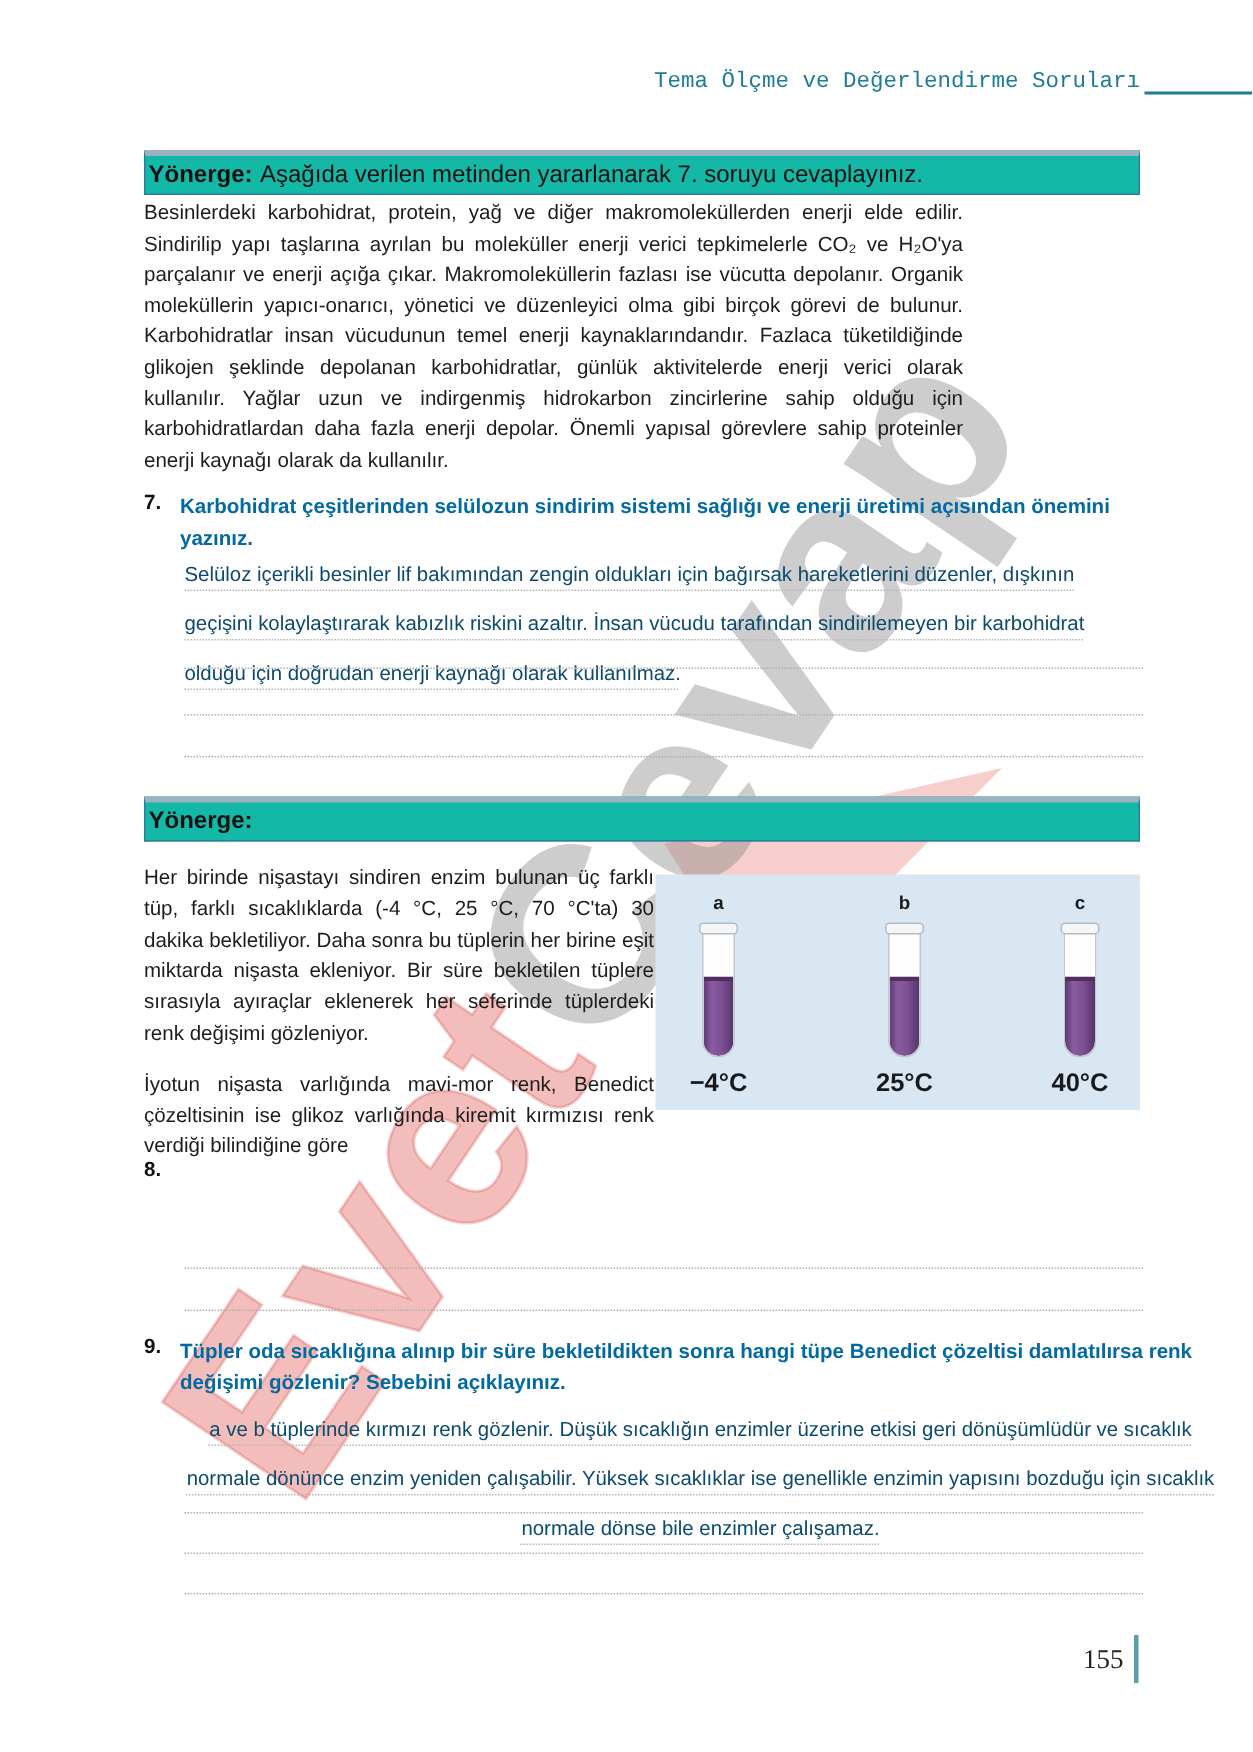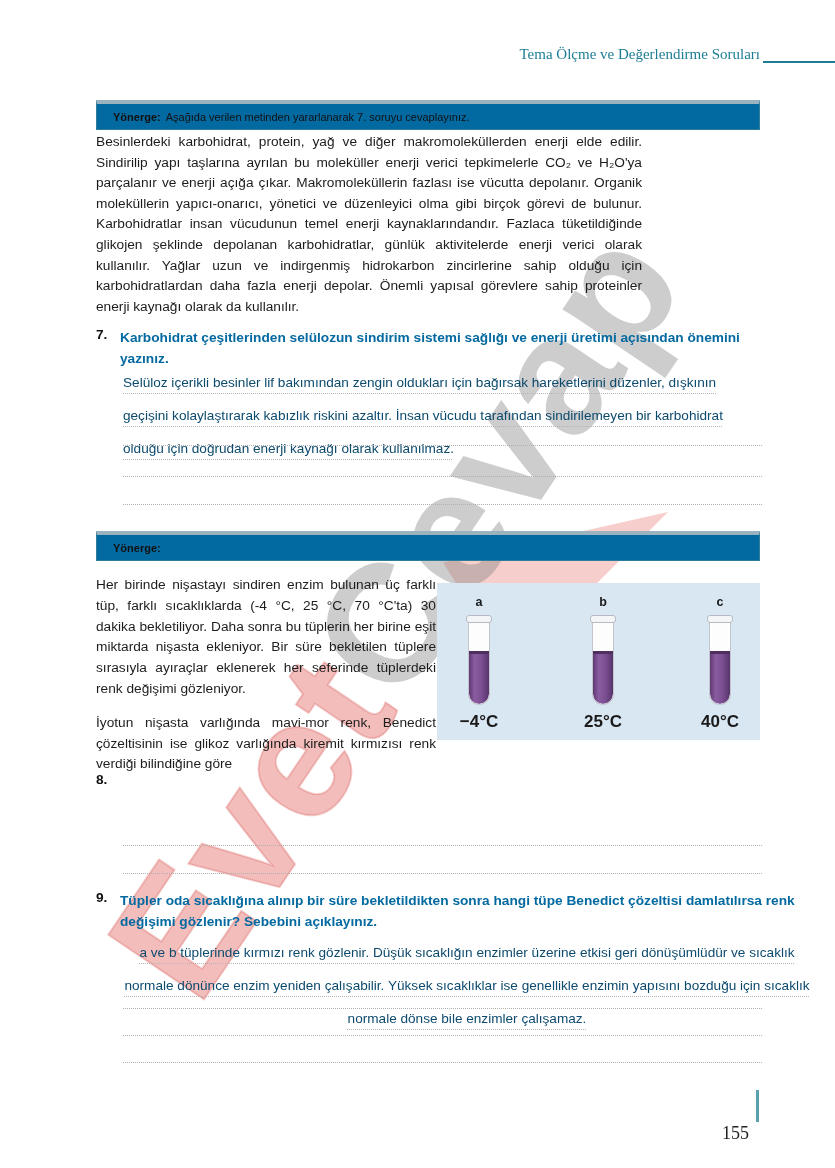--- a/index.html
+++ b/index.html
@@ -5,31 +5,31 @@
   * { margin:0; padding:0; box-sizing:border-box; }
   html,body { background:#ffffff; }
   .page {
     position:relative; width:835px; height:1168px; margin:0 auto;
     background:#ffffff; overflow:hidden;
     font-family:"Liberation Sans", sans-serif; color:#222;
   }
   
   .header-title {
     position:absolute; top:46px; right:75px;
-    font-family:Liberation Serif, serif; font-size:15px; color:#1d7d95;
+    font-family:Liberation Mono, monospace; font-size:15px; color:#1d7d95;
   }
   .header-rule {
     position:absolute; top:61px; right:0; width:72px; height:2px; background:#1d7d95;
   }
   
   .directive-box {
     position:absolute; left:96px; width:664px; height:30px;
     border:1.5px solid #2e7e9b; border-top:4px solid #9bb3be;
-    background:#0369a1; display:flex; align-items:center; padding:0 16px;
-    font-size:11px; color:#111; z-index:2;
+    background:#14b8a6; display:flex; align-items:center; padding:0 2px;
+    font-size:16px; color:#111; z-index:2;
   }
   .directive-box b { margin-right:5px; }
   
   .intro {
     position:absolute; left:96px; top:132px; width:546px;
     font-size:13.7px; line-height:20.6px; text-align:justify; color:#1c1c1c; z-index:2;
   }
   .question { position:absolute; left:96px; z-index:2; display:flex; }
   .q-num { width:24px; font-weight:700; font-size:13.7px; color:#111; flex:none; }
   .q-text { font-weight:700; font-size:13.7px; line-height:21px; color:#0369a1; }
@@ -70,21 +70,21 @@
   }
   .tube-liquid {
     position:absolute; left:0; right:0; bottom:0; height:64%;
     background:linear-gradient(90deg,#5e3a72 0%,#8a5ba0 28%,#7b4f92 62%,#56346a 100%);
     border-top:3px solid #4e2f60; border-radius:0 0 10px 10px;
   }
   .tube-temp { font-weight:700; font-size:17px; color:#1a1a1a; margin-top:7px; }
   
   .page-number {
     position:absolute; top:1096px; left:722px;
-    font-family:"Liberation Serif", serif; font-size:18px; color:#222; z-index:2;margin-top:27px;
+    font-family:"Liberation Serif", serif; font-size:18px; color:#222; z-index:2;
   }
   .page-number-bar {
     position:absolute; top:1090px; left:756px; width:3px; height:32px; background:#5b9fae; z-index:2;
   }
   
   .watermark {
     position:absolute; left:150px; top:880px;
     transform:rotate(-56deg); transform-origin:left center;
     white-space:nowrap; font-size:168px; font-weight:700;
     letter-spacing:2px; z-index:1; pointer-events:none;

